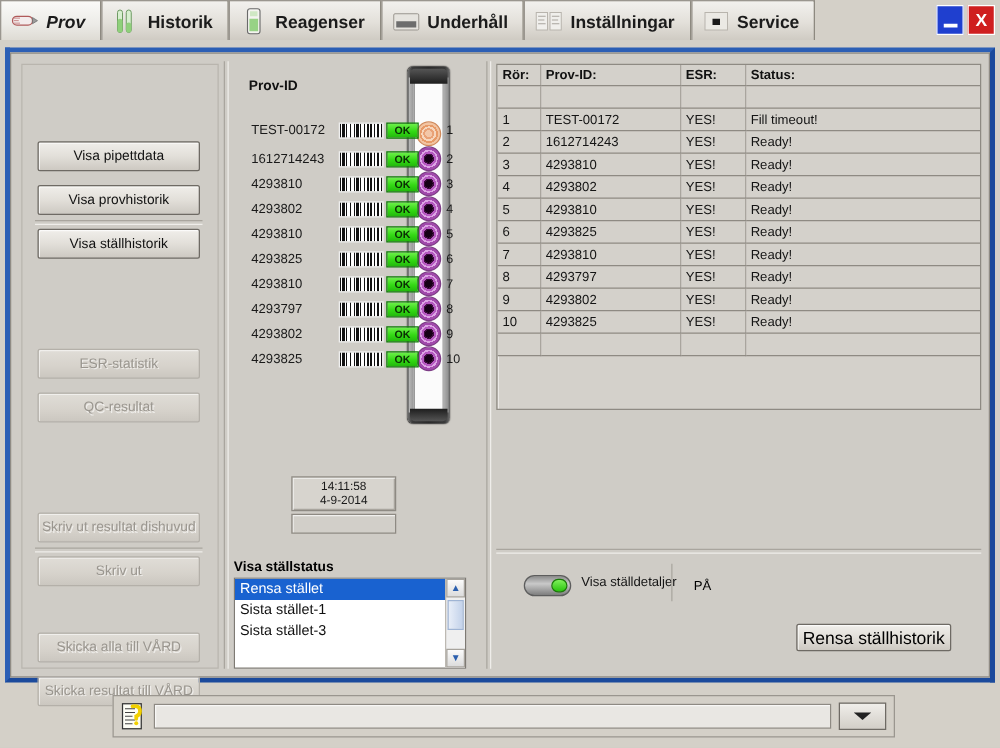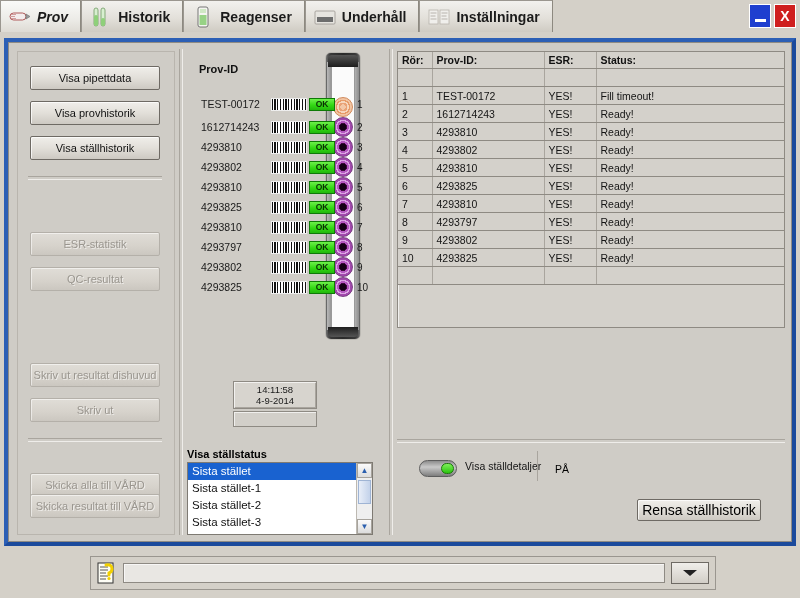--- a/index.html
+++ b/index.html
@@ -102,20 +102,21 @@
     width: 130px; height: 24px;
     box-sizing: border-box;
     background: linear-gradient(to bottom,#f0eeea 0%,#e2dfd9 50%,#cdc9c2 100%);
     border: 1px solid #6e6a64;
     border-radius: 2px;
     font-size: 11px;
     color: #111;
     display: flex; align-items: center; justify-content: center;
     box-shadow: inset 1px 1px 0 #ffffffbb;
     cursor: default;
+    margin-top: 47px;
   }
   .sbtn.disabled {
     color: #9a968f;
     border: 1px solid #b4b0a9;
     background: linear-gradient(to bottom,#e0ddd7 0%,#d6d2cb 60%,#cbc7c0 100%);
     box-shadow: inset 1px 1px 0 #ffffff88;
     text-shadow: 1px 1px 0 #ffffff99;
   }
   .sbtn .lbl { pointer-events: none; }
   .sep {
@@ -483,20 +484,27 @@
 
     <div class="tab">
       <svg class="tab-ico" viewBox="0 0 22 22">
         <rect x="1" y="4" width="9" height="14" fill="#f0efec" stroke="#b8b4ad" stroke-width="0.8"></rect>
         <rect x="12" y="4" width="9" height="14" fill="#f0efec" stroke="#b8b4ad" stroke-width="0.8"></rect>
         <path d="M2.5 7h6M2.5 10h5M2.5 13h6M13.5 7h6M13.5 10h5M13.5 13h6" stroke="#a9a59e" stroke-width="0.8"></path>
       </svg>
       <span>Inställningar</span>
     </div>
 
+    <div class="tab">
+      <svg class="tab-ico" viewBox="0 0 22 22">
+        <rect x="2" y="4" width="18" height="14" fill="#ebe9e4" stroke="#b8b4ad" stroke-width="0.8"></rect>
+        <rect x="8" y="9" width="6" height="5" fill="#1a1a1a"></rect>
+      </svg>
+      <span>Service</span>
+    </div>
 
     <div class="tabspacer"></div>
 
     <div class="winbtns">
       <div class="winbtn min">
           <i></i>
         </div>
       <div class="winbtn close">X</div>
     </div>
   </div>
@@ -521,21 +529,21 @@
       <div class="sbtn disabled" style="top:180px">
             <span class="lbl">ESR-statistik</span>
           </div>
       <div class="sbtn disabled" style="top:311px">
             <span class="lbl">Skriv ut resultat dishuvud</span>
           </div>
       <div class="sbtn disabled" style="top:346px">
             <span class="lbl">Skriv ut</span>
           </div>
       <div class="sep" style="top:386px"></div>
-      <div class="sbtn disabled" style="top:421px">
+      <div class="sbtn disabled" style="top:407px">
             <span class="lbl">Skicka alla till VÅRD</span>
           </div>
       <div class="sbtn disabled" style="top:442px">
             <span class="lbl">Skicka resultat till VÅRD</span>
           </div>
     </div>
 
     <div class="vdiv" style="left:170px; top:6px; height:486px;"></div>
 
     <div class="midpanel">
@@ -625,23 +633,22 @@
 
       <div class="timebox">
         <span>14:11:58</span>
         <span>4-9-2014</span>
       </div>
       <div class="timebox2"></div>
 
       <div class="listlbl">Visa ställstatus</div>
       <div class="listbox">
         <div class="listcol">
-          <div class="litem sel">Sista stället</div>
+          <div class="litem sel">Rensa stället</div>
           <div class="litem">Sista stället-1</div>
-          <div class="litem">Sista stället-2</div>
           <div class="litem">Sista stället-3</div>
         </div>
         <div class="vscroll">
           <div class="arrowbtn up">▲</div>
           <div class="thumb"></div>
           <div class="arrowbtn dn">▼</div>
         </div>
       </div>
     </div>
 

